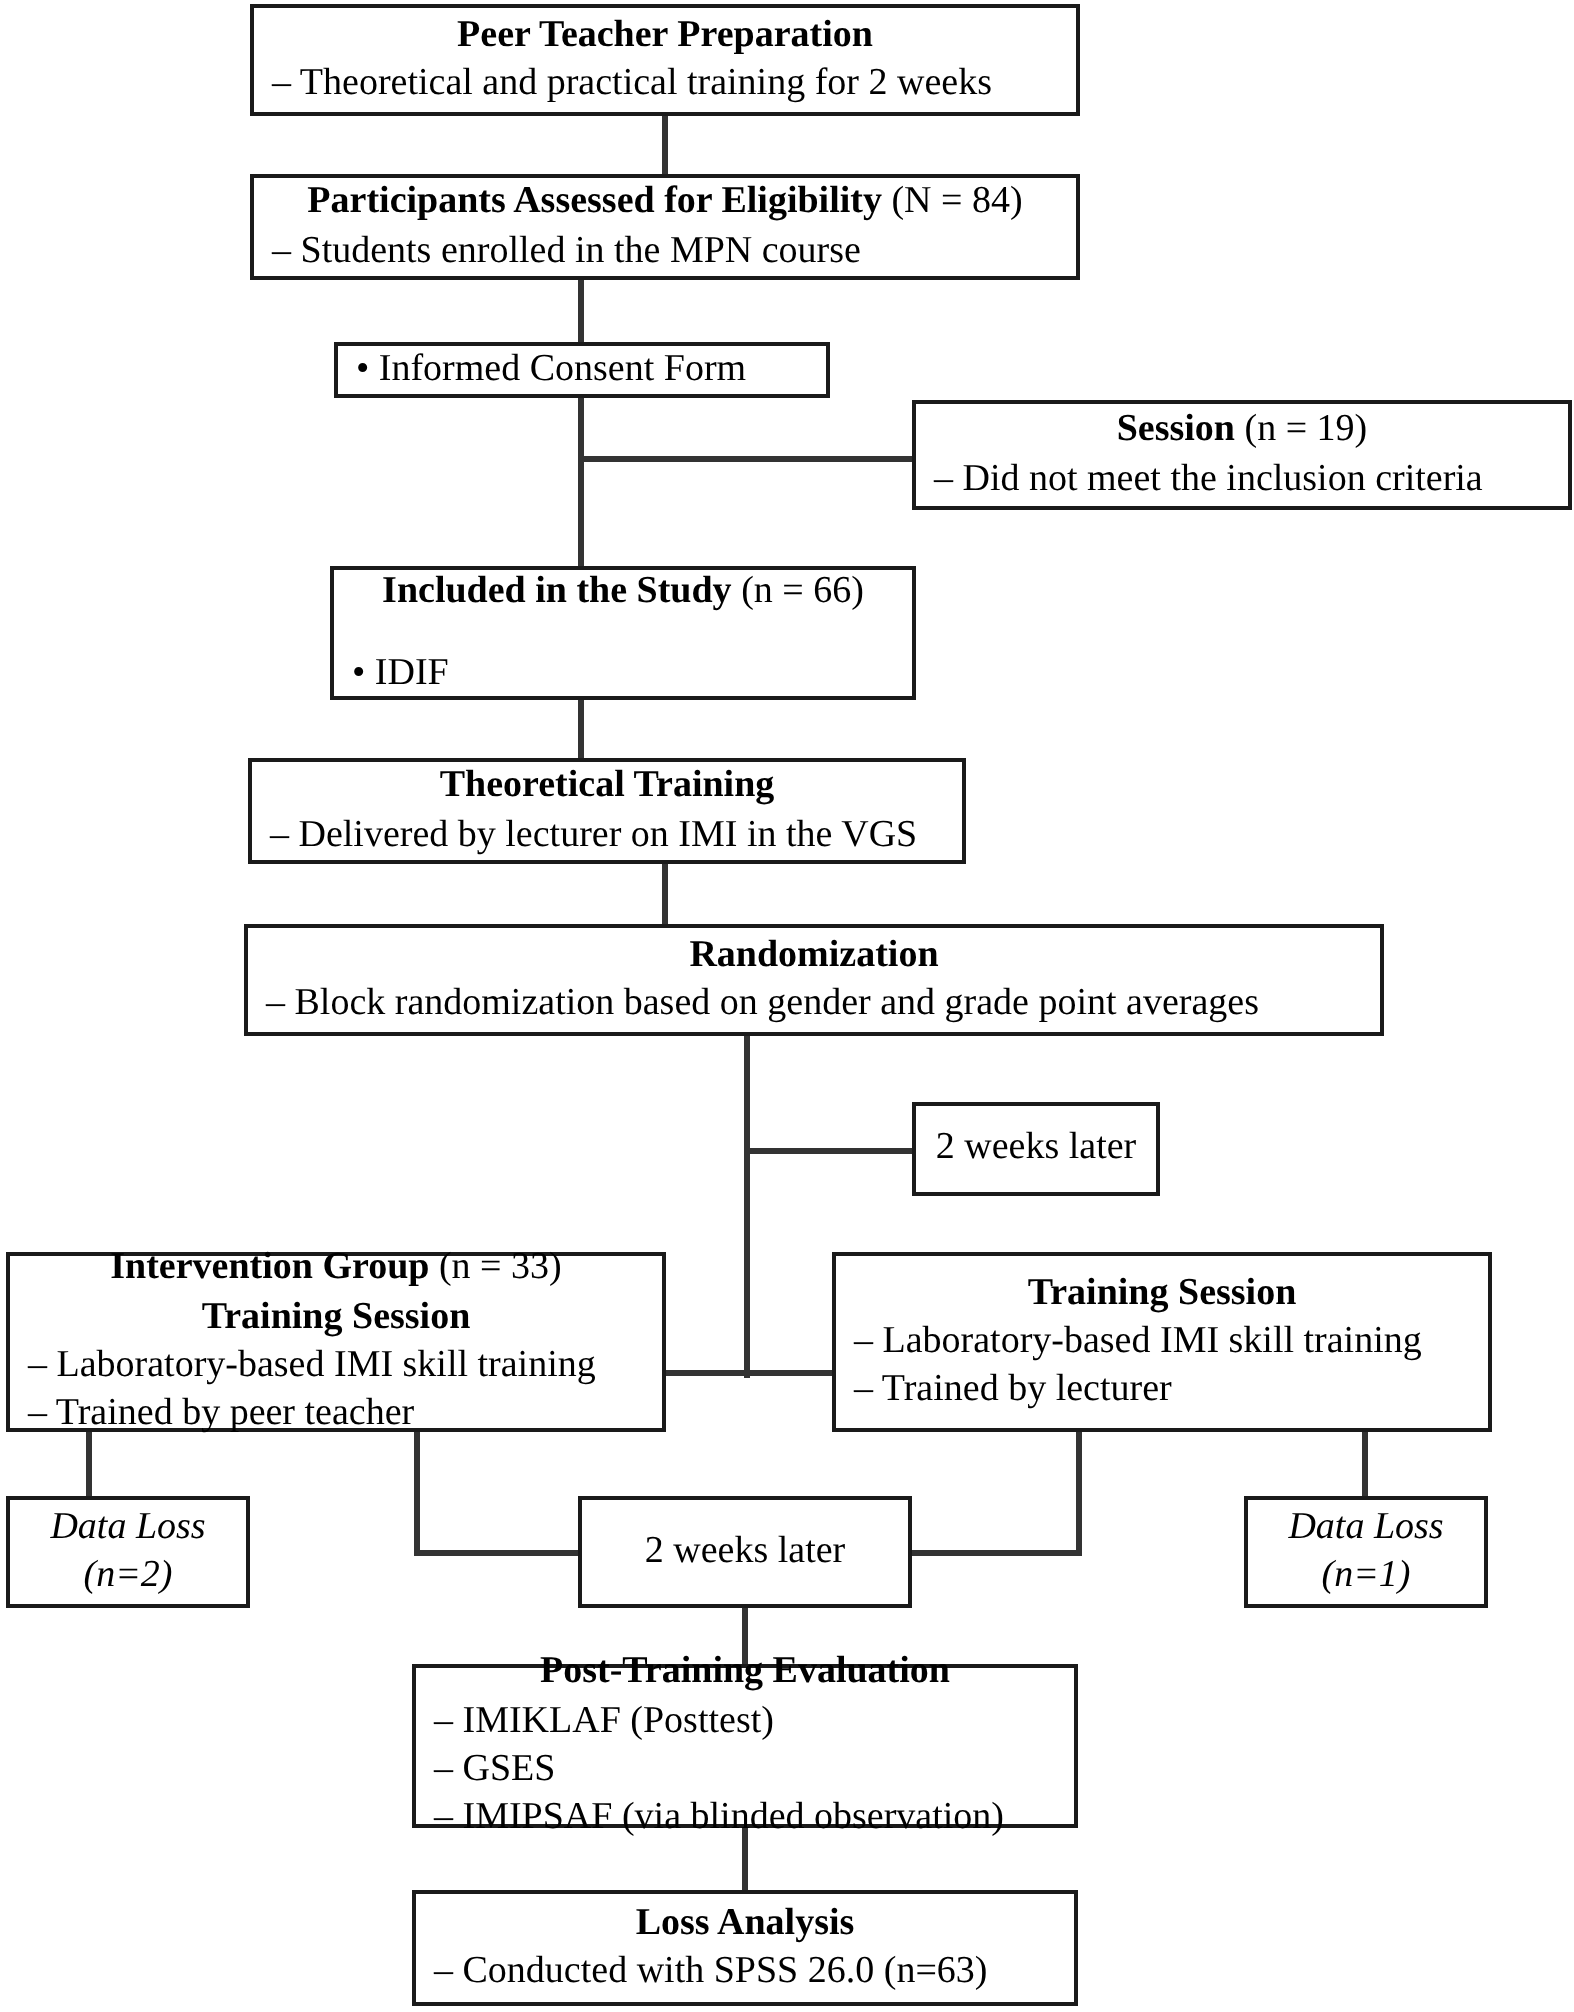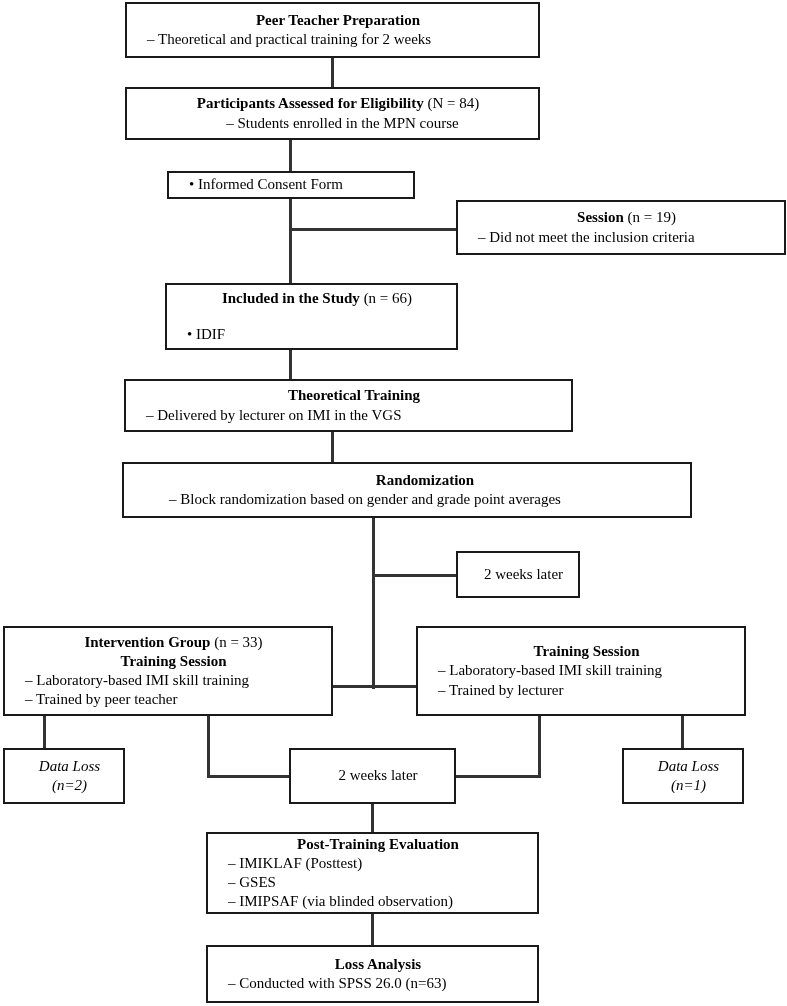--- a/index.html
+++ b/index.html
@@ -23,22 +23,21 @@
     background: #ffffff;
     display: flex;
     flex-direction: column;
     justify-content: center;
     z-index: 3;
     line-height: 1.28;
   }
   .box .ln {
     display: block;
     white-space: nowrap;
-    font-size: 15px;
-    margin-left: 11px;
+    font-size: 19px;
   }
   .ctr { text-align: center; }
   .lft { text-align: left; padding-left: 9px; }
   .b { font-weight: bold; }
   .ital { font-style: italic; font-weight: normal; }
   .line {
     position: absolute;
     background: #333333;
     z-index: 1;
   }
@@ -71,45 +70,45 @@
   <div class="line hline" style="left:454px; top:775px; width:87px;"></div>
 
   <div class="line vline" style="left:371px; top:803px; height:30px;"></div>
   <div class="line vline" style="left:371px; top:913px; height:32px;"></div>
 
   <div class="box ctr" style="left:125px; top:2px; width:415px; height:56px;">
     <span class="ln b">Peer Teacher Preparation</span>
     <span class="ln lft">– Theoretical and practical training for 2 weeks</span>
   </div>
 
-  <div class="box ctr" style="left:125px; top:87px; width:415px; height:53px;align-items:center;">
+  <div class="box ctr" style="left:125px; top:87px; width:415px; height:53px;">
     <span class="ln"><span class="b">Participants Assessed for Eligibility</span><span> (N = 84)</span></span>
     <span class="ln lft">– Students enrolled in the MPN course</span>
   </div>
 
   <div class="box lft" style="left:167px; top:171px; width:248px; height:28px;">
     <span class="ln">• Informed Consent Form</span>
   </div>
 
   <div class="box ctr" style="left:456px; top:200px; width:330px; height:55px;">
     <span class="ln"><span class="b">Session</span><span> (n = 19)</span></span>
     <span class="ln lft">– Did not meet the inclusion criteria</span>
   </div>
 
   <div class="box ctr" style="left:165px; top:283px; width:293px; height:67px;gap:16px;">
     <span class="ln"><span class="b">Included in the Study</span><span> (n = 66)</span></span>
     <span class="ln lft">• IDIF</span>
   </div>
 
-  <div class="box ctr" style="left:124px; top:379px; width:449px; height:53px;">
+  <div class="box ctr" style="left:124px; top:379px; width:359px; height:53px;">
     <span class="ln b">Theoretical Training</span>
     <span class="ln lft">– Delivered by lecturer on IMI in the VGS</span>
   </div>
 
-  <div class="box ctr" style="left:122px; top:462px; width:570px; height:56px;padding-left:25px;">
+  <div class="box ctr" style="left:122px; top:462px; width:570px; height:56px;">
     <span class="ln b">Randomization</span>
     <span class="ln lft">– Block randomization based on gender and grade point averages</span>
   </div>
 
   <div class="box ctr" style="left:456px; top:551px; width:124px; height:47px;">
     <span class="ln small">2 weeks later</span>
   </div>
 
   <div class="box ctr" style="left:3px; top:626px; width:330px; height:90px;">
     <span class="ln"><span class="b">Intervention Group</span><span> (n = 33)</span></span>

